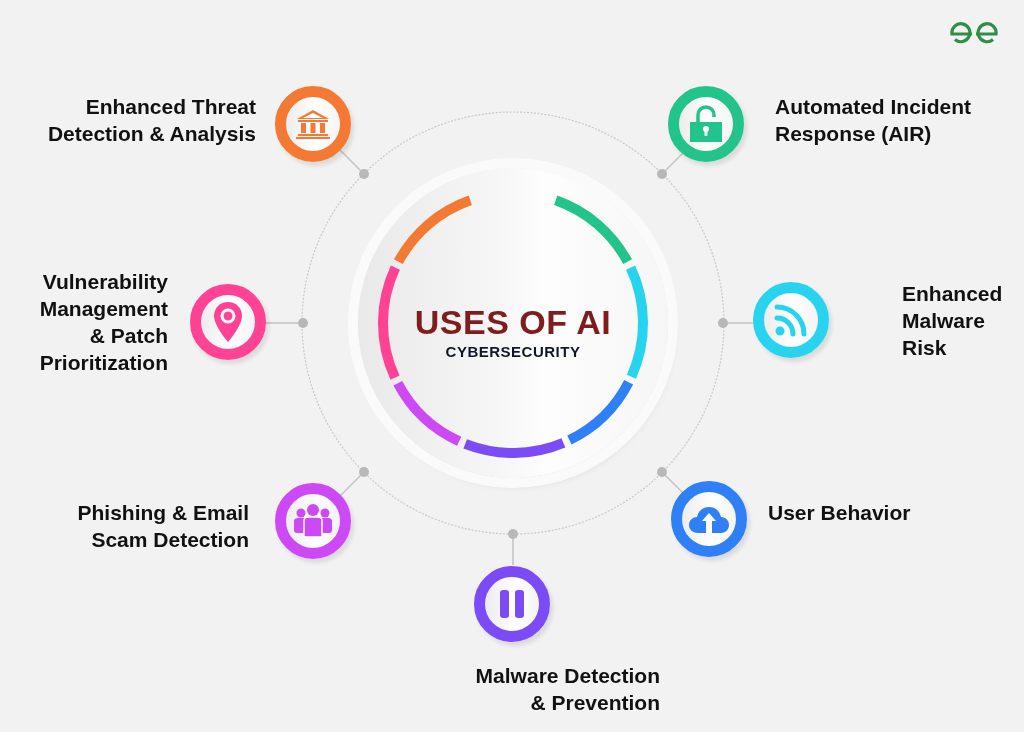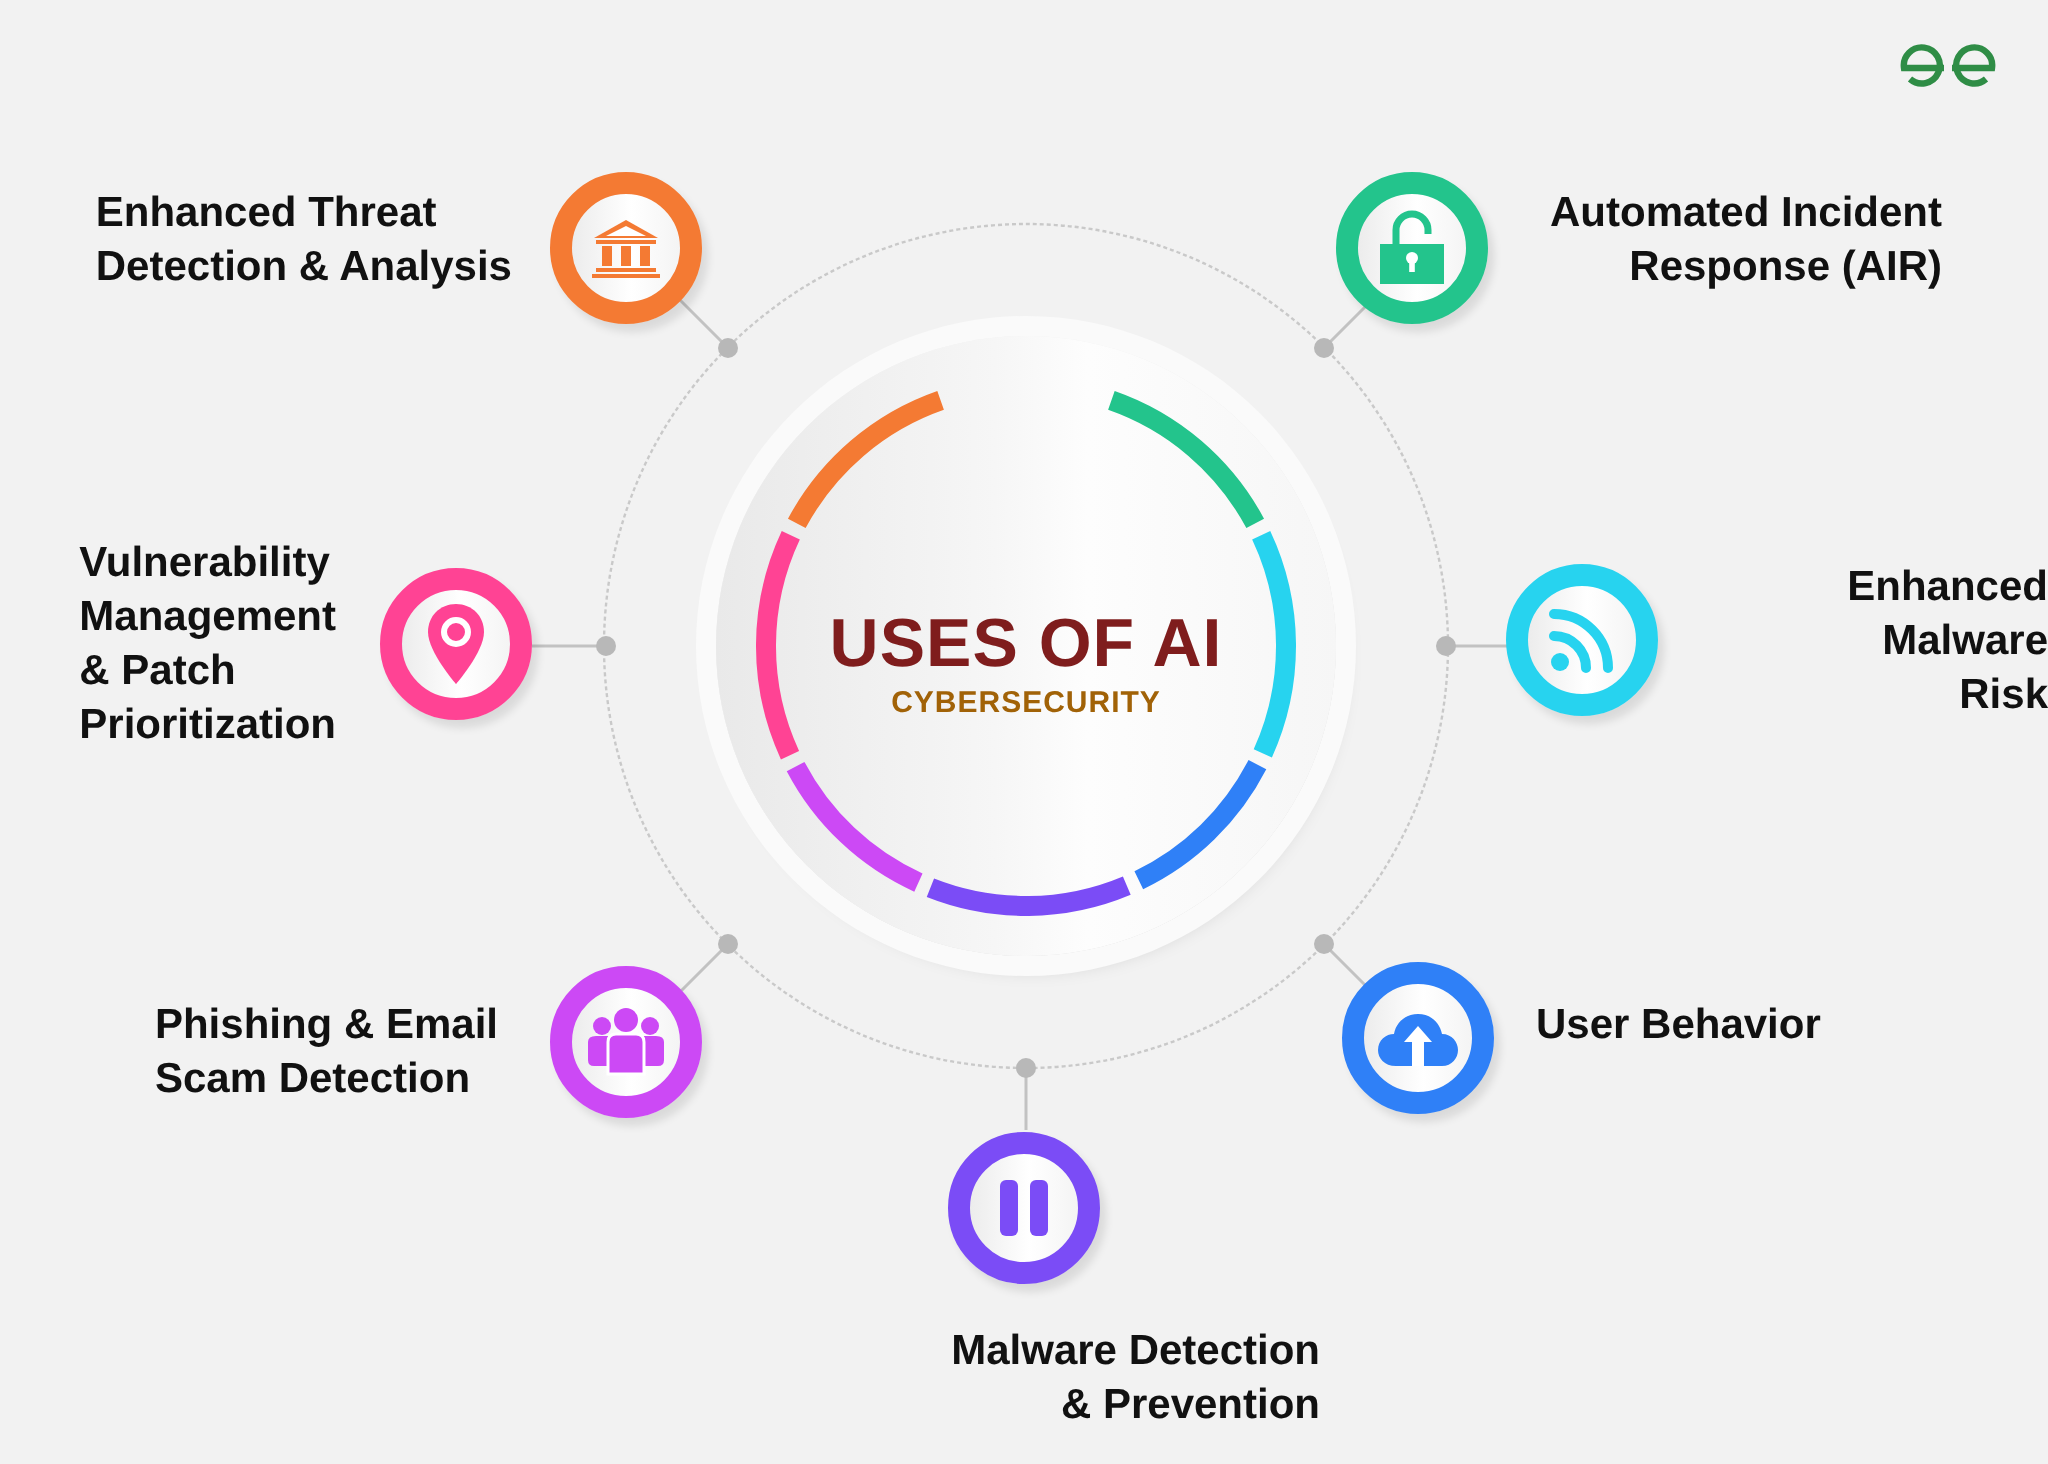--- a/index.html
+++ b/index.html
@@ -2,26 +2,26 @@
 <html><head>
 <meta charset="utf-8">
 <style>
   html,body{margin:0;padding:0;}
   body{width:1024px;height:732px;background:#f2f2f2;position:relative;overflow:hidden;font-family:"Liberation Sans","DejaVu Sans",sans-serif;}
   .abs{position:absolute;}
   svg.bg{position:absolute;left:0;top:0;}
   .node{position:absolute;width:76px;height:76px;border-radius:50%;box-sizing:border-box;border:11px solid;background:linear-gradient(90deg,#ececec 0%,#ffffff 55%,#f4f4f4 100%);display:flex;align-items:center;justify-content:center;box-shadow:3px 4px 4px rgba(0,0,0,0.10);}
   .node svg{display:block;}
   .label{position:absolute;font-weight:700;font-size:21px;line-height:27px;color:#111;}
-  .label.r{}
-  .label.l{text-align:right;}
+  .label.r{text-align:right;}
+  .label.l{text-align:left;}
   .label.c{text-align:right;}
   .center-disc{position:absolute;left:358px;top:168px;width:310px;height:310px;border-radius:50%;background:linear-gradient(90deg,#e9e9e9 0%,#f6f6f6 45%,#fdfdfd 60%,#f6f6f6 100%);box-shadow:0 0 0 10px #fafafa,3px 6px 10px rgba(0,0,0,0.18);}
   .title{position:absolute;left:363px;top:303px;width:300px;text-align:center;font-weight:700;font-size:34px;color:#7f1d1d;letter-spacing:0.5px;}
-  .subtitle{position:absolute;left:363px;top:343px;width:300px;text-align:center;font-weight:700;font-size:15px;color:#a16207;letter-spacing:0.5px;}
+  .subtitle{position:absolute;left:363px;top:343px;width:300px;text-align:center;font-weight:700;font-size:15px;color:#0f172a;letter-spacing:0.5px;}
   .logo{position:absolute;left:948px;top:22px;}
 </style>
 </head>
 <body>
 
 <svg class="bg" width="1024" height="732">
   <circle cx="513" cy="323" r="211" fill="none" stroke="#c9c9c9" stroke-width="1.2" stroke-dasharray="2 1.5"></circle>
 
   <line x1="364" y1="174" x2="340" y2="150" stroke="#c2c2c2" stroke-width="1.5"></line>
   <line x1="662" y1="174" x2="686" y2="150" stroke="#c2c2c2" stroke-width="1.5"></line>

